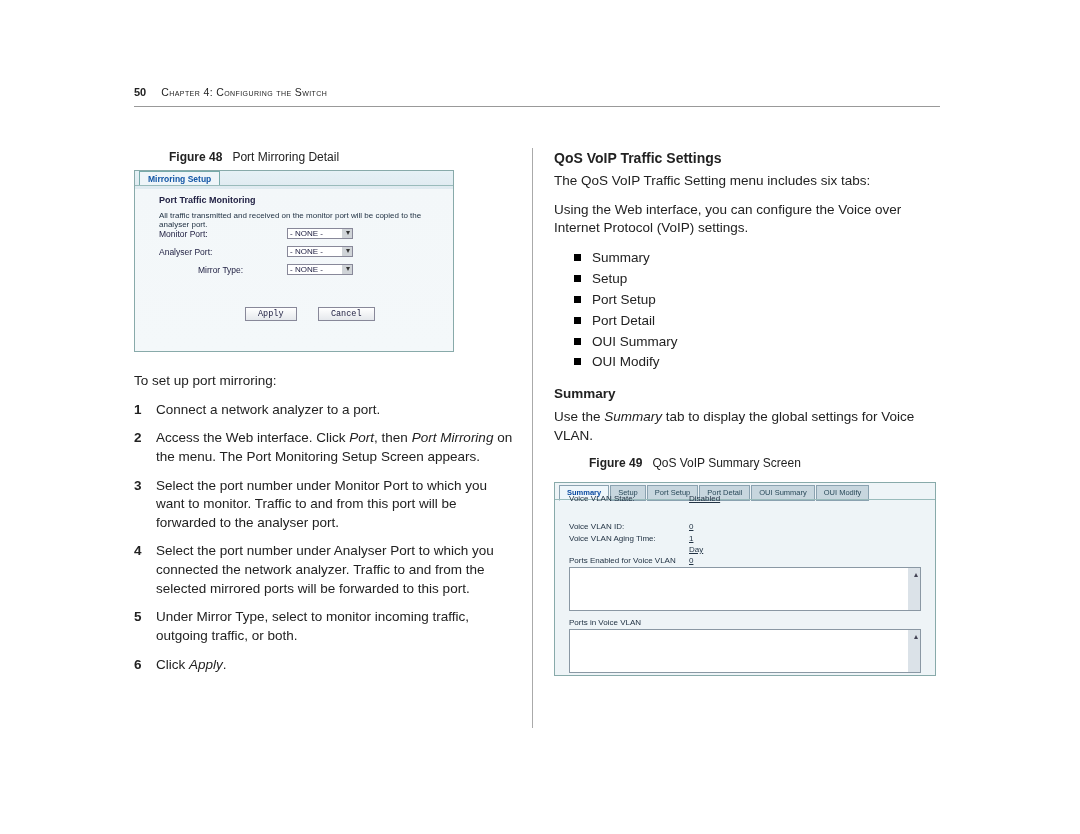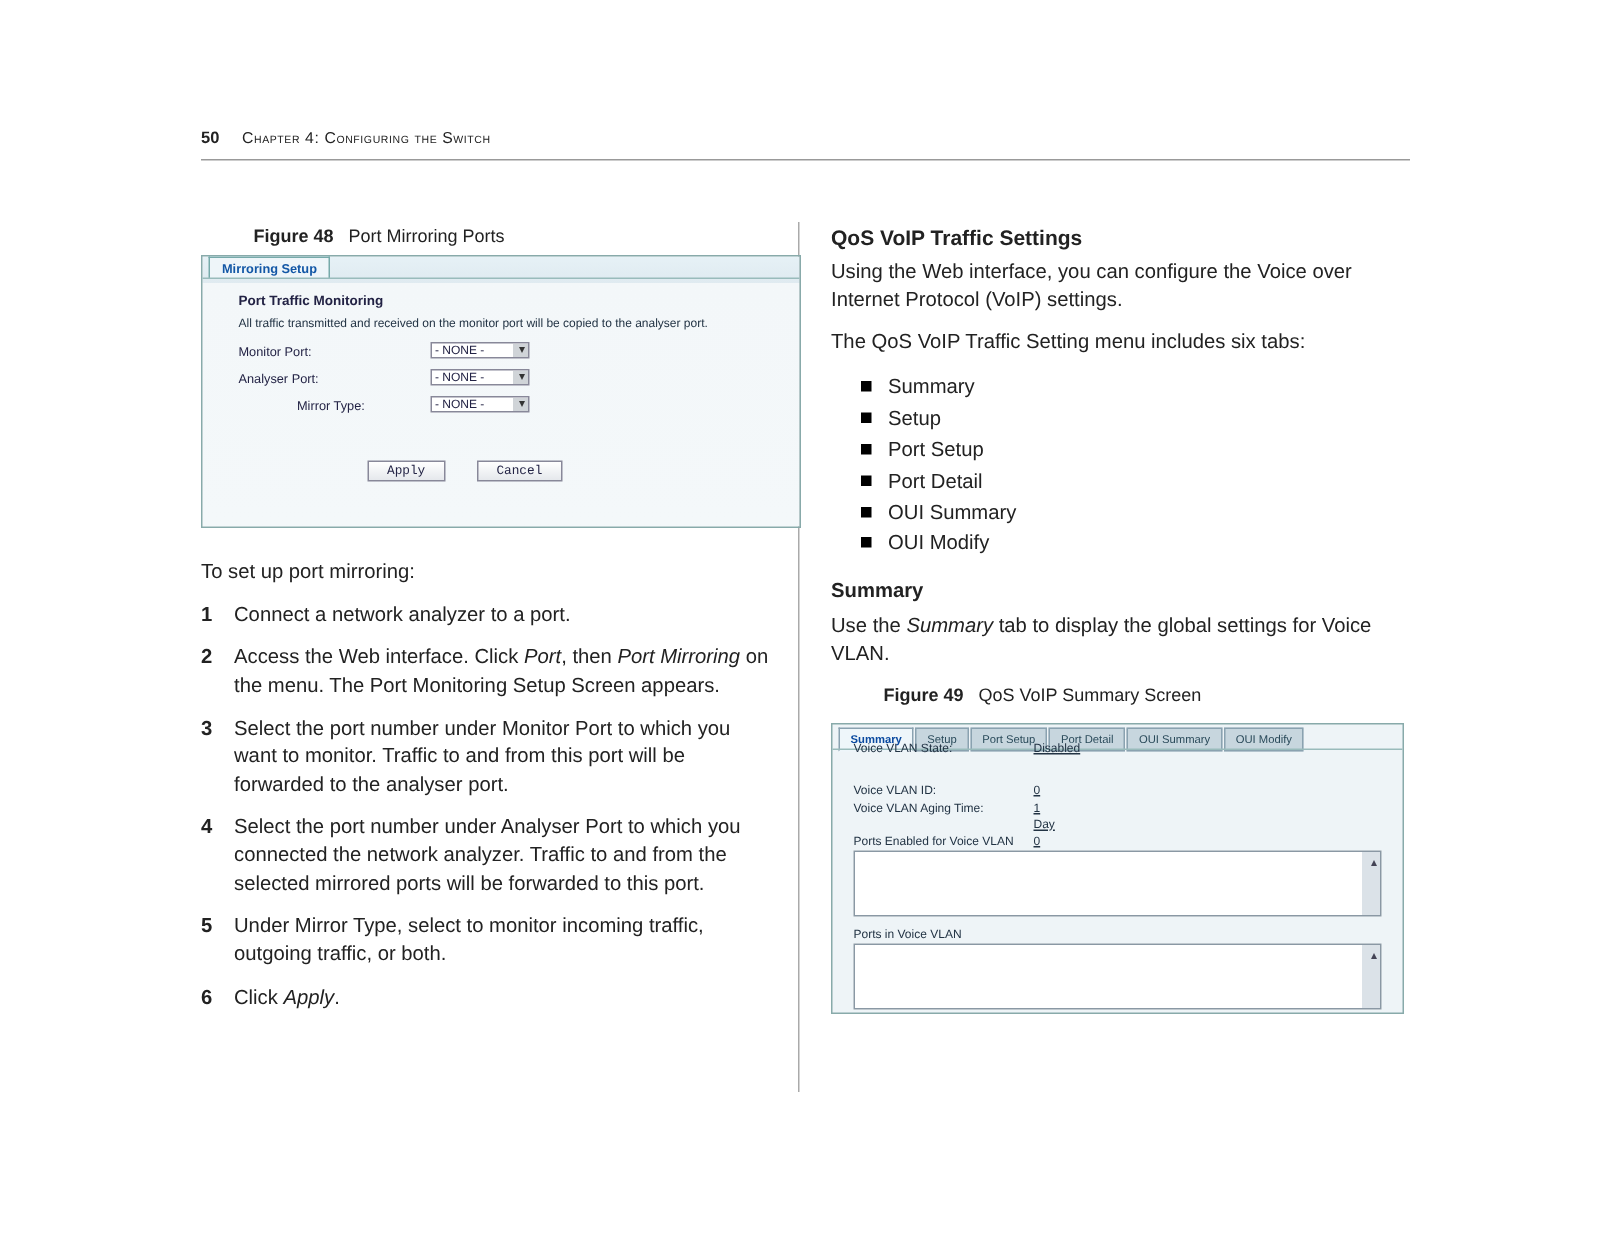--- a/index.html
+++ b/index.html
@@ -58,21 +58,21 @@
     height: 580px;
     border-left: 1px solid #aaa;
   }
   .caption {
     font-size: 12px;
     margin: 0 0 6px 0;
   }
   .caption b { font-weight: 700; padding-left: 35px; }
   
   .fig48 {
-    width: 400px;
+    width: 320px;
     height: 182px;
     border: 1px solid #8aa;
     background: linear-gradient(#e6f1f6, #dfeaf0 18px, #f3f7f9 18px, #f4f8fa);
     font-family: Verdana, Arial, sans-serif;
     font-size: 9px;
     color: #224;
     position: relative;
     box-sizing: border-box;
     margin-bottom: 20px;
   }
@@ -282,21 +282,21 @@
     <span class="chap">Chapter 4: Configuring the Switch</span>
   </div>
   <div class="hr-top"></div>
 
   <div class="divider"></div>
 
   <div class="colL">
 
     <p class="caption">
       <b>Figure 48</b>&nbsp;&nbsp;
-      <span>Port Mirroring Ports</span>
+      <span>Port Mirroring Detail</span>
     </p>
 
     <div class="fig48">
       <div class="tab">Mirroring Setup</div>
       <div class="tabline"></div>
       <div class="heading">Port Traffic Monitoring</div>
       <div class="desc">All traffic transmitted and received on the monitor port will be copied to the analyser port.</div>
 
       <div class="row row1">
         <span>Monitor Port:</span>
@@ -334,22 +334,22 @@
       </ol>
     </div>
 
   </div>
 
   <div class="colR">
 
     <h2 class="section">QoS VoIP Traffic Settings</h2>
 
     <div class="body">
+      <p>The QoS VoIP Traffic Setting menu includes six tabs:</p>
       <p>Using the Web interface, you can configure the Voice over Internet Protocol (VoIP) settings.</p>
-      <p>The QoS VoIP Traffic Setting menu includes six tabs:</p>
 
       <ul class="sq">
         <li>Summary</li>
         <li>Setup</li>
         <li>Port Setup</li>
         <li>Port Detail</li>
         <li>OUI Summary</li>
         <li>OUI Modify</li>
       </ul>
 

